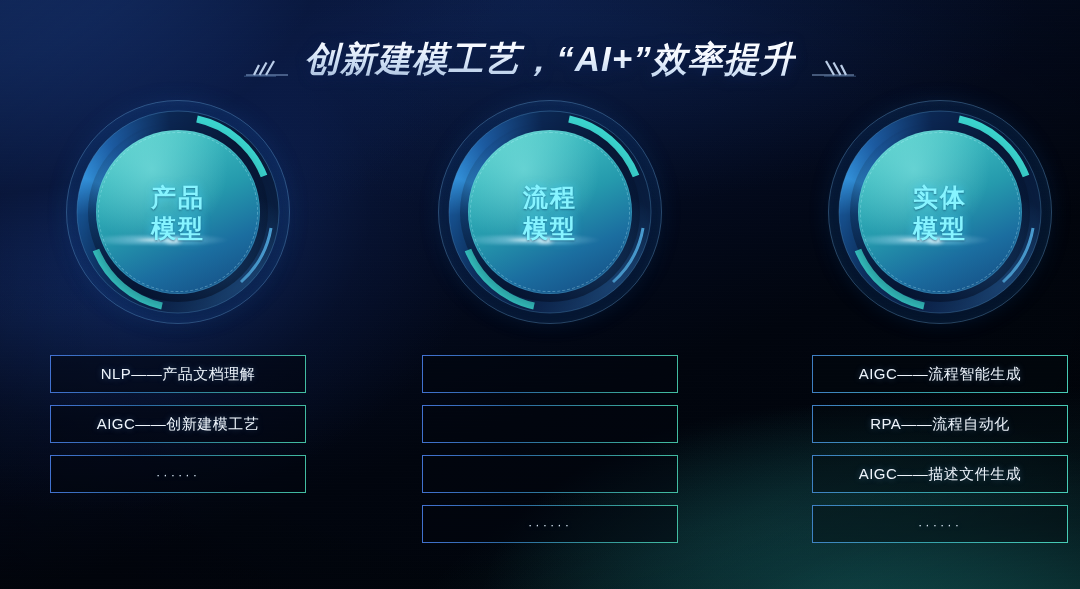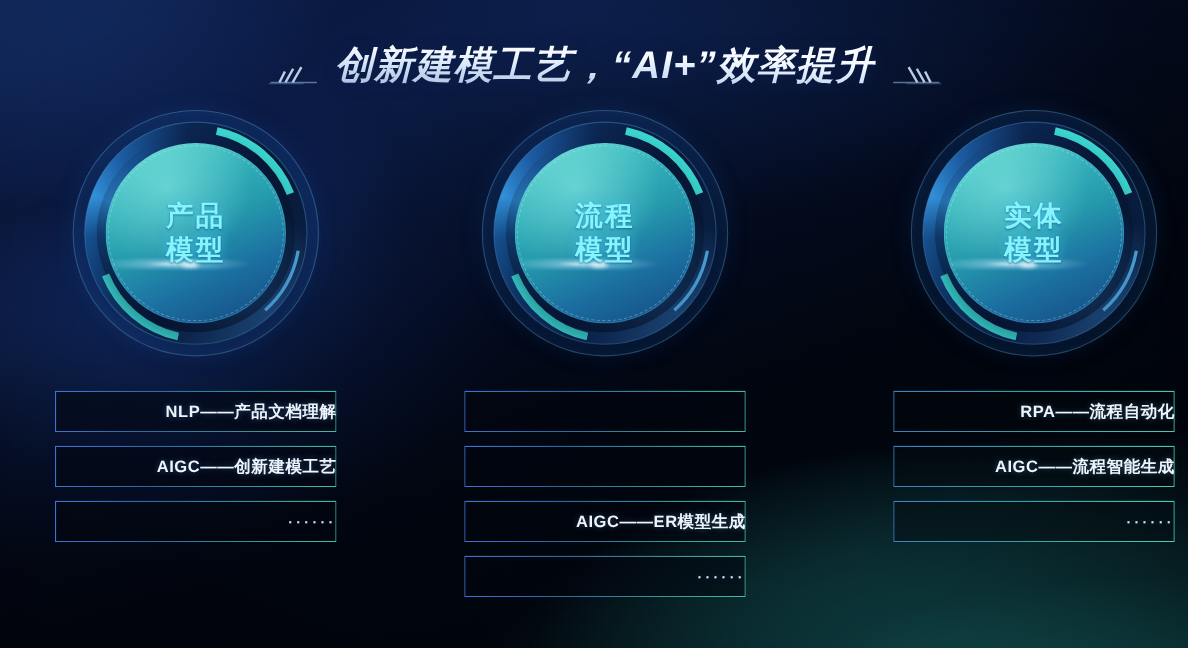--- a/index.html
+++ b/index.html
@@ -146,24 +146,23 @@
   .circle-label .l2{display:block;}
 
   
   .items{
     position:absolute;left:22px;right:22px;top:355px;
   }
   .item{
     position:relative;
     height:38px;
     margin-bottom:12px;
-    display:flex;align-items:center;justify-content:flex-end;
+    display:flex;align-items:center;justify-content:center;
     background:rgba(2,6,14,.55);
     box-sizing:border-box;
-    font-weight:bold;
   }
   .item .frame{
     position:absolute;inset:0;
     padding:1px;
     background:linear-gradient(100deg, rgba(70,120,220,.95) 0%, rgba(55,130,200,.8) 34%, rgba(60,170,175,.85) 68%, rgba(70,200,170,.95) 100%);
     -webkit-mask:linear-gradient(#000 0 0) content-box, linear-gradient(#000 0 0);
     -webkit-mask-composite:xor;
     mask:linear-gradient(#000 0 0) content-box, linear-gradient(#000 0 0);
     mask-composite:exclude;
     pointer-events:none;
@@ -281,21 +280,20 @@
 
       <div class="items">
         <div class="item">
           <div class="frame"></div>
         </div>
         <div class="item">
           <div class="frame"></div>
         </div>
         <div class="item">
           <div class="frame"></div>
-          <span class="txt">AIGC——ER模型生成</span>
         </div>
         <div class="item ellipsis">
           <div class="frame"></div>
           <span class="txt">······</span>
         </div>
       </div>
     </div>
 
     <div class="col c2">
       <div class="circle-wrap">
@@ -315,25 +313,29 @@
         </div>
         <div class="circle-label">
           <span>实体</span>
           <span class="l2">模型</span>
         </div>
       </div>
 
       <div class="items">
         <div class="item">
           <div class="frame"></div>
+          <span class="txt">AIGC——流程智能生成</span>
+        </div>
+        <div class="item">
+          <div class="frame"></div>
           <span class="txt">RPA——流程自动化</span>
         </div>
         <div class="item">
           <div class="frame"></div>
-          <span class="txt">AIGC——流程智能生成</span>
+          <span class="txt">AIGC——描述文件生成</span>
         </div>
         <div class="item ellipsis">
           <div class="frame"></div>
           <span class="txt">······</span>
         </div>
       </div>
     </div>
 
   </div>
 </div>

